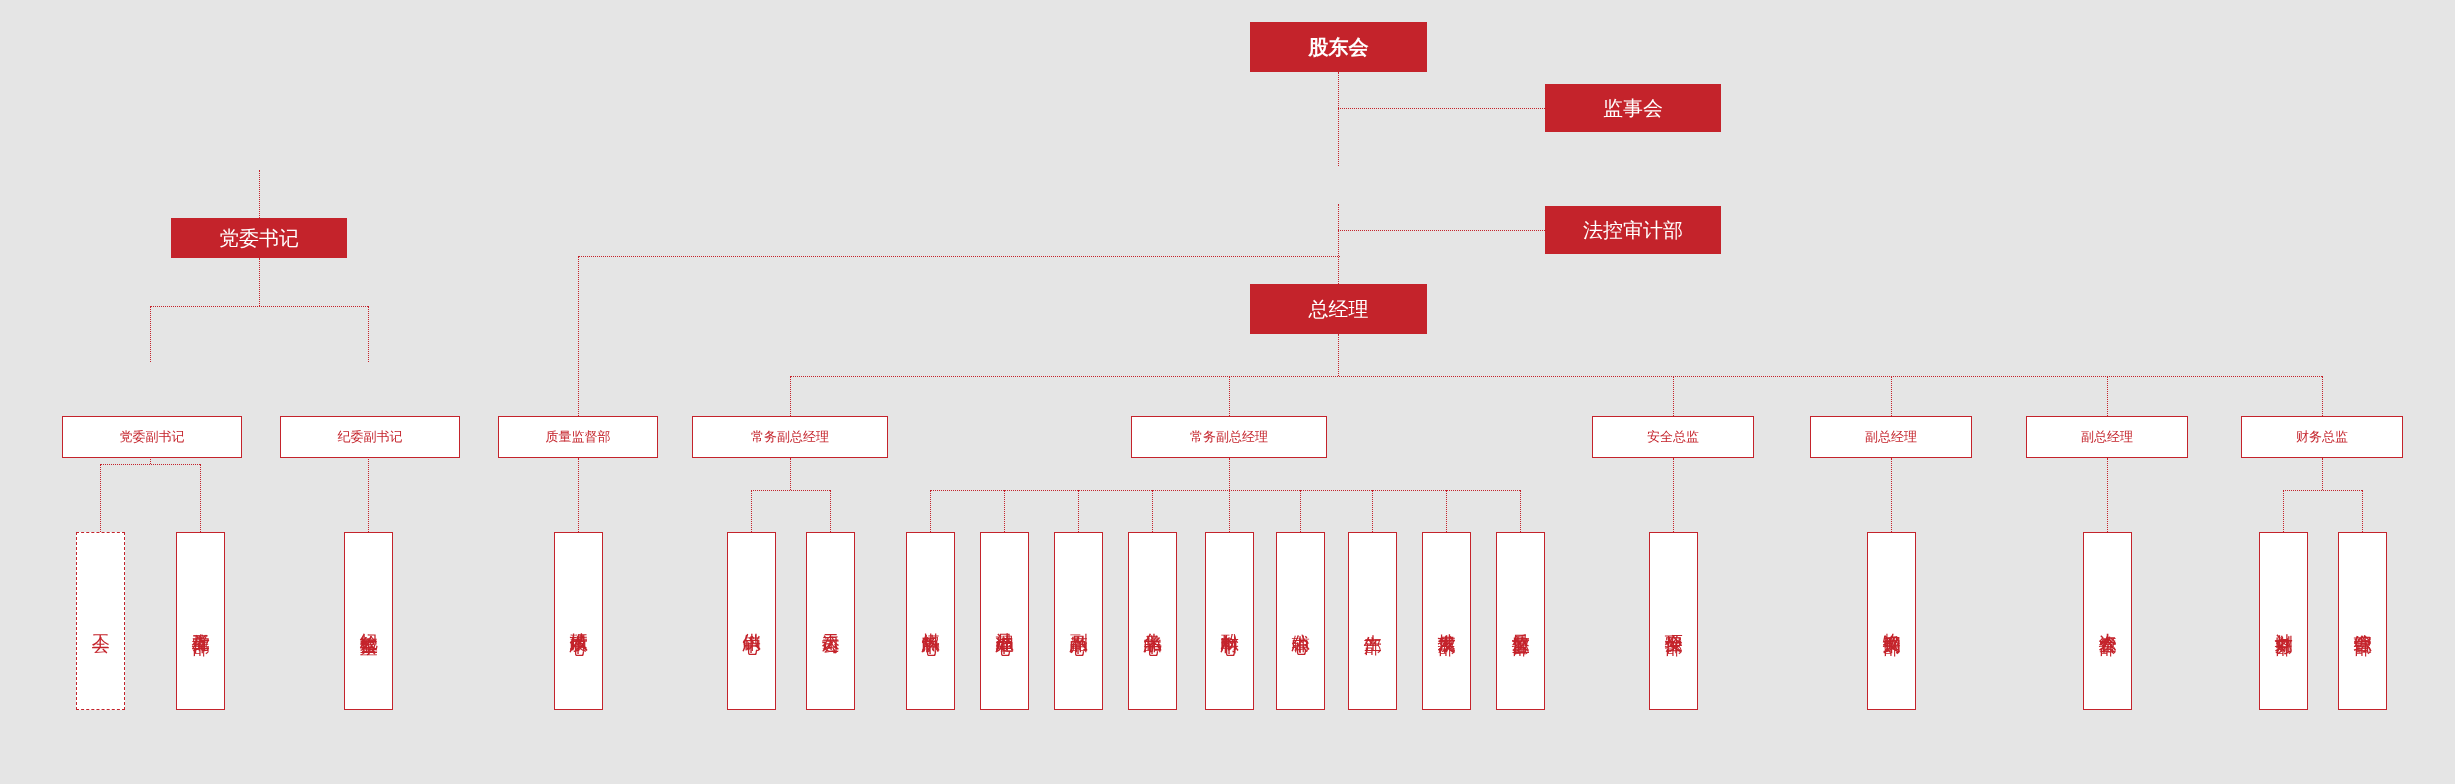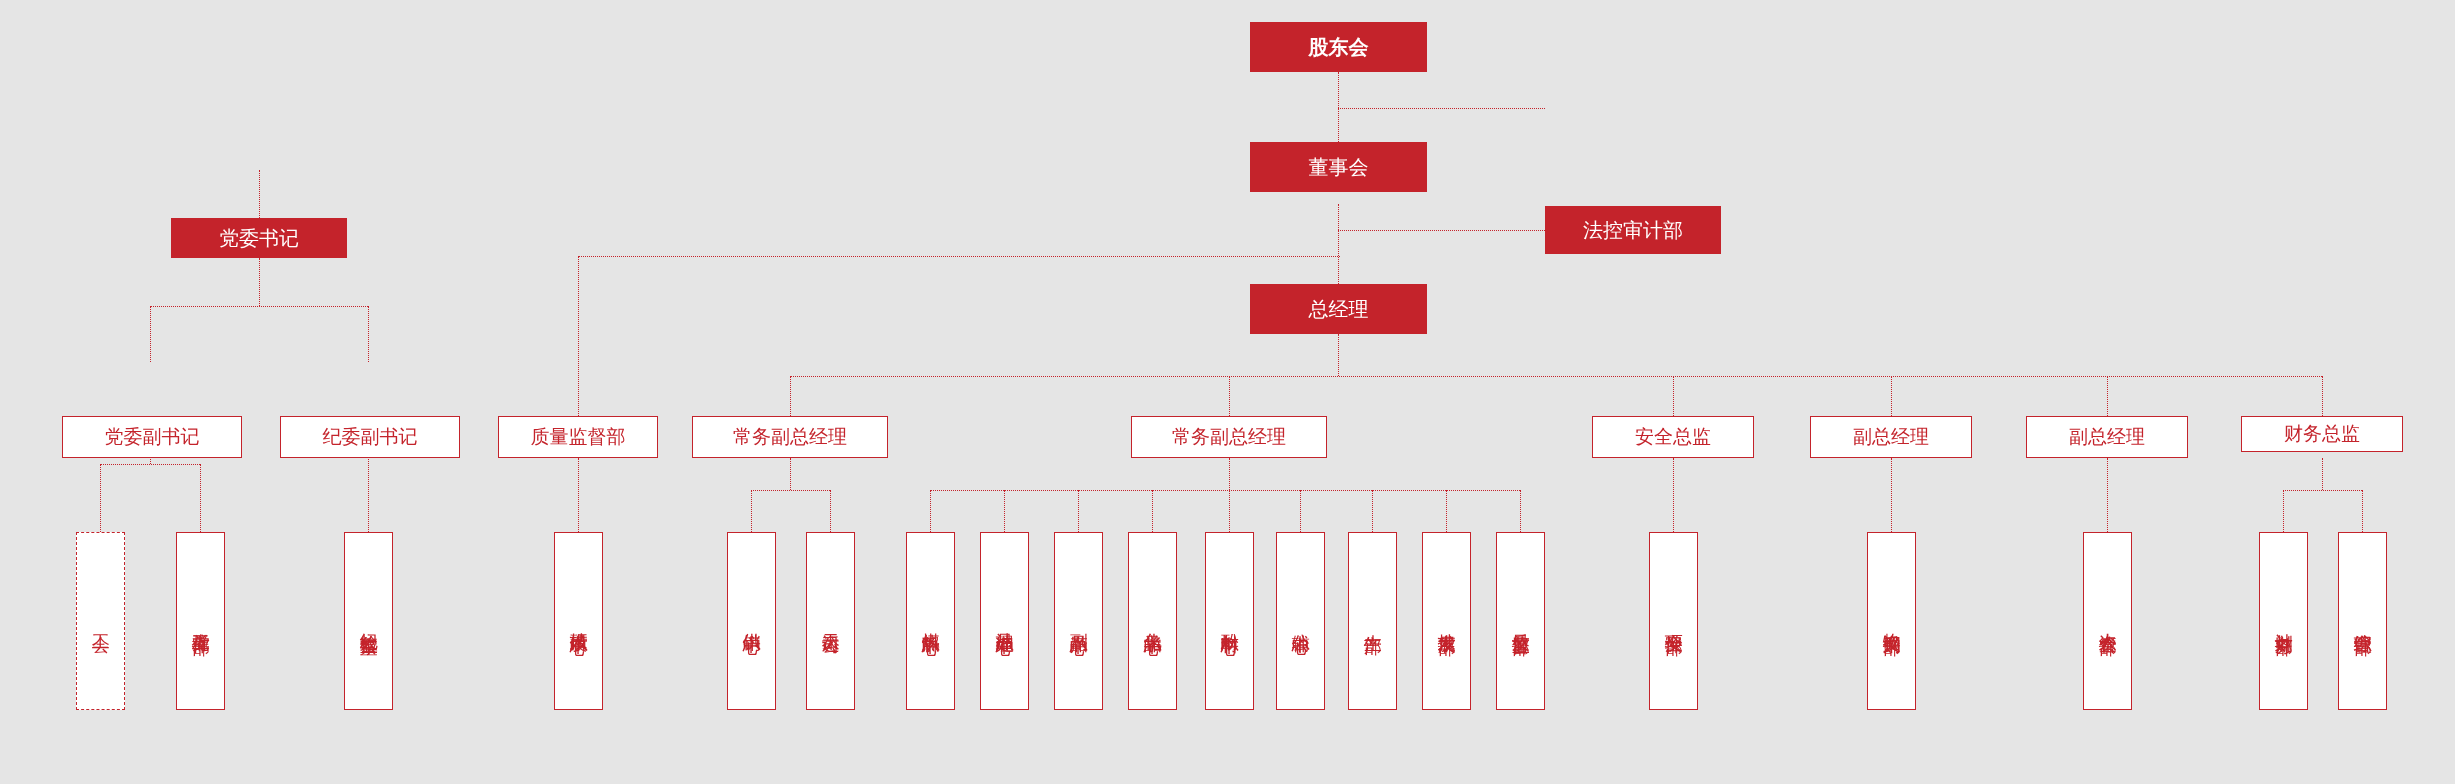--- a/index.html
+++ b/index.html
@@ -55,21 +55,21 @@
     border:1.6px solid #C4232B;
     writing-mode:vertical-rl;
     text-orientation:upright;
     letter-spacing:1px;
     white-space:nowrap;
     align-items:center;
     justify-content:center;
   }
   .node.vert.dashed{border:1.6px dashed #C4232B;}
   .t18{font-size:18px;}
-  .t19{font-size:19px;text-align:right;}
+  .t19{font-size:13px;text-align:right;}
   .t20{font-size:20px;}
 </style>
 </head>
 <body>
 
 <div id="chart">
 
   <div class="ln lv" style="left:1338px; top:72px; height:94px;"></div>
 
   <div class="ln lh" style="left:1338px; top:108px; width:207px;"></div>
@@ -133,24 +133,24 @@
 
   <div class="ln lv" style="left:2322px; top:458px; height:32px;"></div>
   <div class="ln lh" style="left:2283px; top:490px; width:79px;"></div>
   <div class="ln lv" style="left:2283px; top:490px; height:42px;"></div>
   <div class="ln lv" style="left:2362px; top:490px; height:42px;"></div>
 
   <div class="node fill bold t20" style="left:1250px; top:22px; width:177px; height:50px;">
     <span>股东会</span>
   </div>
 
-
-  <div class="node fill t20" style="left:1250px; top:142px; width:177px; height:50px;">
-    <span>董事会</span>
-  </div>
+  <div class="node fill t20" style="left:1545px; top:84px; width:176px; height:48px;">
+    <span>监事会</span>
+  </div>
+
 
   <div class="node fill t20" style="left:1545px; top:206px; width:176px; height:48px;">
     <span>法控审计部</span>
   </div>
 
   <div class="node fill t20" style="left:1250px; top:284px; width:177px; height:50px;">
     <span>总经理</span>
   </div>
 
 
@@ -183,21 +183,21 @@
   </div>
 
   <div class="node outline t19" style="left:1810px; top:416px; width:162px; height:42px;">
     <span>副总经理</span>
   </div>
 
   <div class="node outline t19" style="left:2026px; top:416px; width:162px; height:42px;">
     <span>副总经理</span>
   </div>
 
-  <div class="node outline t19" style="left:2241px; top:416px; width:162px; height:36px;">
+  <div class="node outline t19" style="left:2241px; top:416px; width:162px; height:42px;">
     <span>财务总监</span>
   </div>
 
   <div class="node vert dashed t18" style="left:76px; top:532px; width:49px; height:178px;">
     <span>工会</span>
   </div>
 
   <div class="node vert t18" style="left:176px; top:532px; width:49px; height:178px;">
     <span>党群工作部</span>
   </div>

